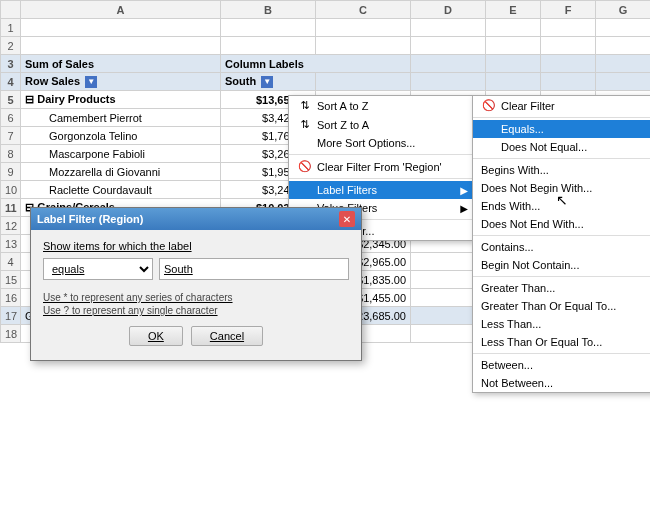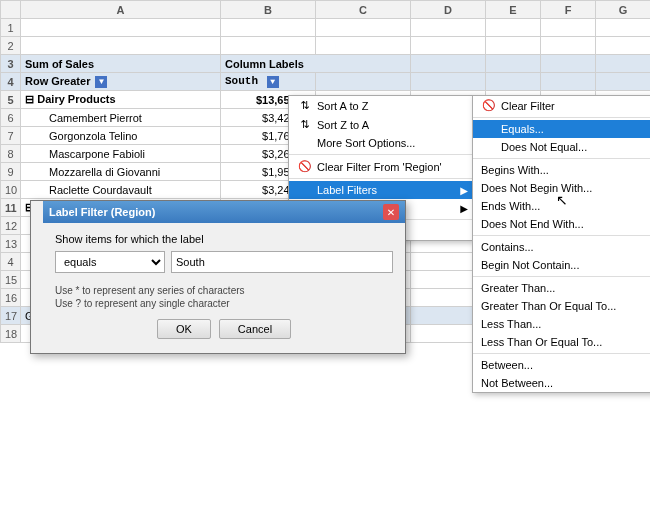--- a/index.html
+++ b/index.html
@@ -122,28 +122,27 @@
     .dialog-overlay {
       position: absolute;
       top: 0; left: 0;
       width: 650px; height: 522px;
       z-index: 200;
       pointer-events: none;
     }
 
     .dialog {
       position: absolute;
-      top: 200px;
+      top: 207px;
       left: 30px;
-      width: 376px;
+      width: 332px;
       background: #f0f0f0;
       border: 1px solid #777;
       box-shadow: 3px 3px 8px rgba(0,0,0,0.3);
       pointer-events: all;
-      padding-left: 12px;
     }
 
     .dialog-titlebar {
       background: linear-gradient(to bottom, #5b9bd5, #3a7abf);
       color: #fff;
       padding: 3px 6px;
       font-size: 11px;
       font-weight: bold;
       display: flex;
       justify-content: space-between;
@@ -158,20 +157,21 @@
       font-size: 10px;
       cursor: pointer;
       display: flex;
       align-items: center;
       justify-content: center;
       border-radius: 2px;
     }
 
     .dialog-body {
       padding: 10px 12px;
+      text-decoration: underline;
     }
 
     .dialog-body .label-row {
       margin-bottom: 6px;
       font-size: 11px;
     }
 
     .dialog-row {
       display: flex;
       align-items: center;
@@ -217,21 +217,20 @@
       padding: 3px 18px;
       font-size: 11px;
       cursor: pointer;
       border-radius: 2px;
       text-align: center;
     }
 
     
     .south-cell {
       color: #000;
-      font-family: Liberation Mono, monospace;
     }
 
     
     .cursor-pointer {
       position: absolute;
       top: 192px;
       left: 560px;
       width: 12px;
       height: 18px;
       pointer-events: none;
@@ -295,21 +294,21 @@
         <td colspan="2">Column Labels</td>
         <td></td>
         <td></td>
         <td></td>
         <td></td>
       </tr>
 
       <tr class="row-labels">
         <td class="col-row-num">4</td>
         <td>
-          <span>Row Greater</span>
+          <span>Row Sales</span>
           <span class="filter-btn">▼</span>
         </td>
         <td class="south-cell">
           <span>South</span>
           <span class="filter-btn">▼</span>
         </td>
         <td></td>
         <td></td>
         <td></td>
         <td></td>

